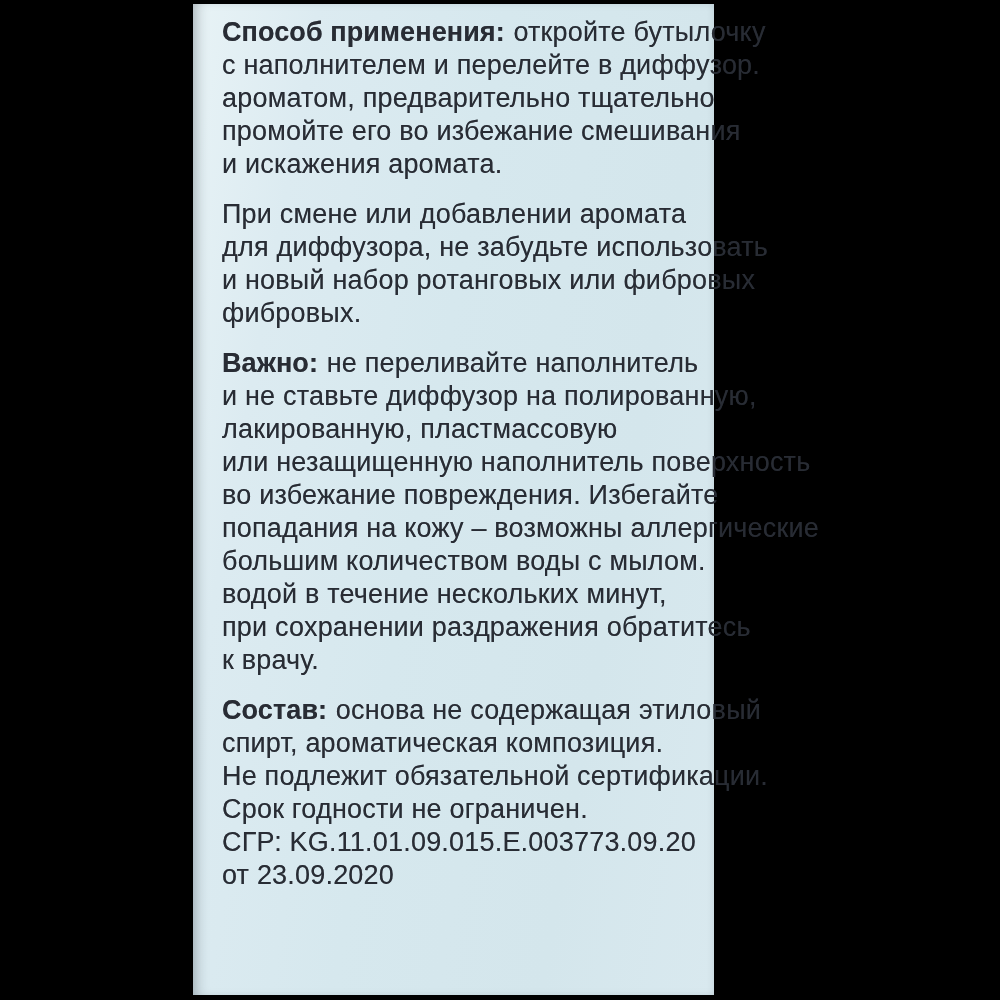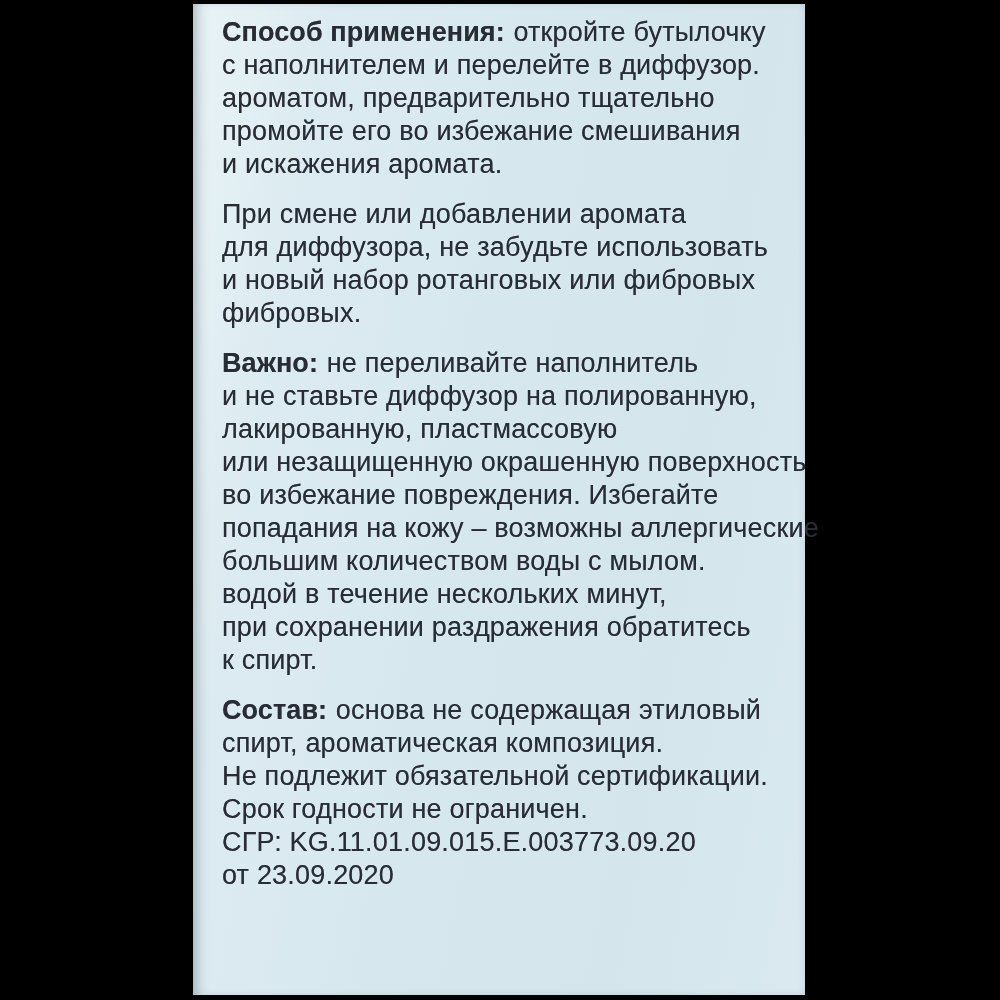--- a/index.html
+++ b/index.html
@@ -16,21 +16,21 @@
   }
   .photo-frame {
     position: absolute;
     inset: 0;
     background: #000000;
   }
   .label-panel {
     position: absolute;
     left: 193px;
     top: 4px;
-    width: 612px;
+    width: 521px;
     height: 991px;
     background: linear-gradient(100deg,
       #e8f3f6 0%,
       #dcebf1 18%,
       #d6e8ee 45%,
       #d4e6ec 75%,
       #d9e9ef 100%);
     box-shadow: inset 10px 0 14px -8px rgba(20,30,40,0.35),
                 inset -4px 0 10px -6px rgba(20,30,40,0.18);
   }
@@ -104,27 +104,27 @@
         <div class="line">При смене или добавлении аромата</div>
         <div class="line">для диффузора, не забудьте использовать</div>
         <div class="line">и новый набор ротанговых или фибровых</div>
         <div class="line">фибровых.</div>
       </div>
 
       <div class="para">
         <div class="line"><span class="lead">Важно:</span><span>не переливайте наполнитель</span></div>
         <div class="line">и не ставьте диффузор на полированную,</div>
         <div class="line">лакированную, пластмассовую</div>
-        <div class="line">или незащищенную окрашенную поверхность</div>
+        <div class="line">или незащищенную наполнитель поверхность</div>
         <div class="line">во избежание повреждения. Избегайте</div>
         <div class="line">попадания на кожу – возможны аллергические</div>
         <div class="line">большим количеством воды с мылом.</div>
         <div class="line">водой в течение нескольких минут,</div>
         <div class="line">при сохранении раздражения обратитесь</div>
-        <div class="line">к спирт.</div>
+        <div class="line">к врачу.</div>
       </div>
 
       <div class="para">
         <div class="line"><span class="lead">Состав:</span><span>основа не содержащая этиловый</span></div>
         <div class="line">спирт, ароматическая композиция.</div>
         <div class="line">Не подлежит обязательной сертификации.</div>
         <div class="line">Срок годности не ограничен.</div>
         <div class="line">СГР: KG.11.01.09.015.Е.003773.09.20</div>
         <div class="line">от 23.09.2020</div>
       </div>

